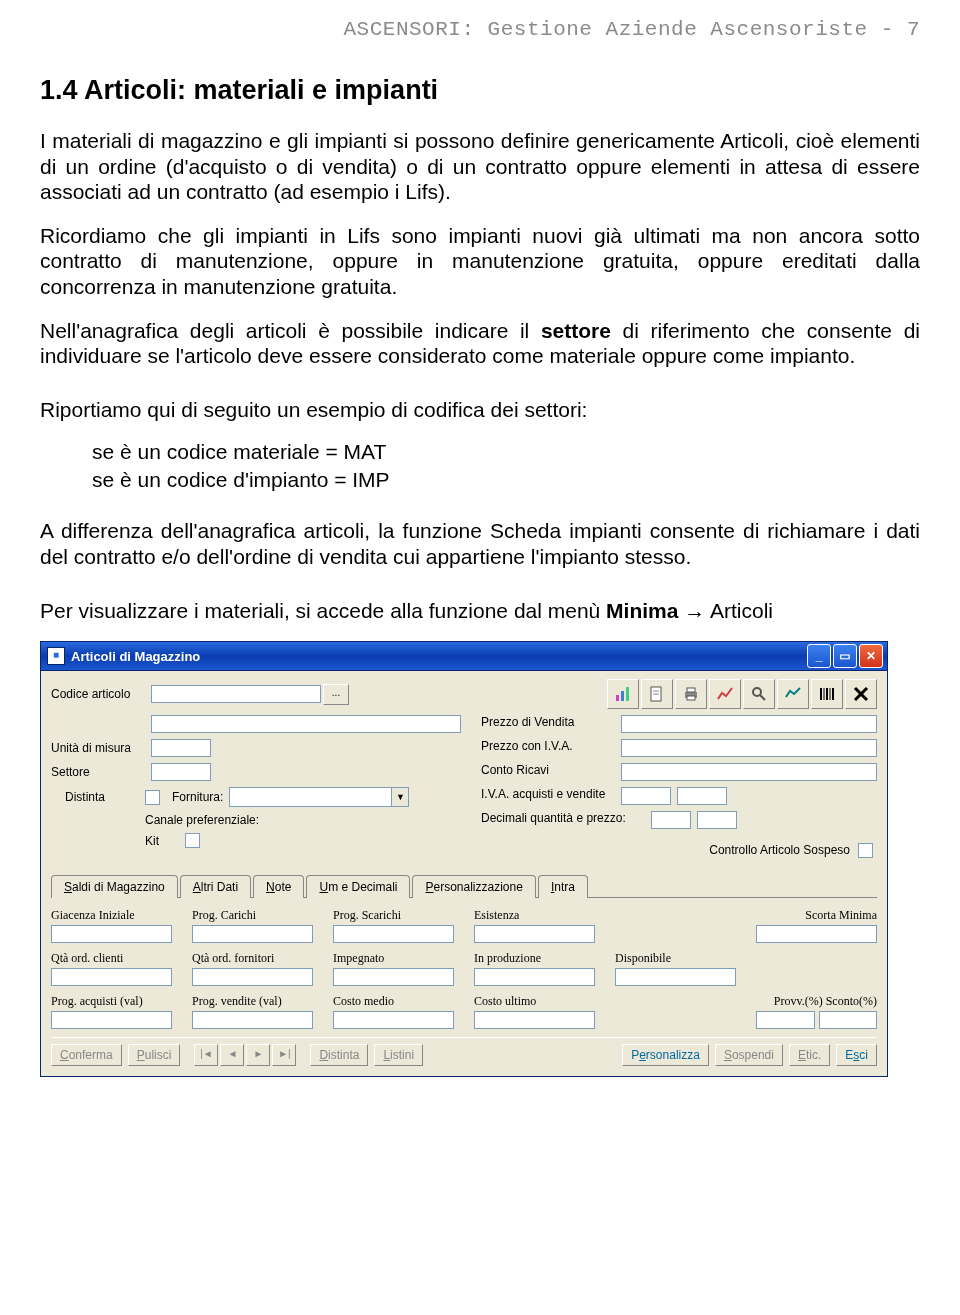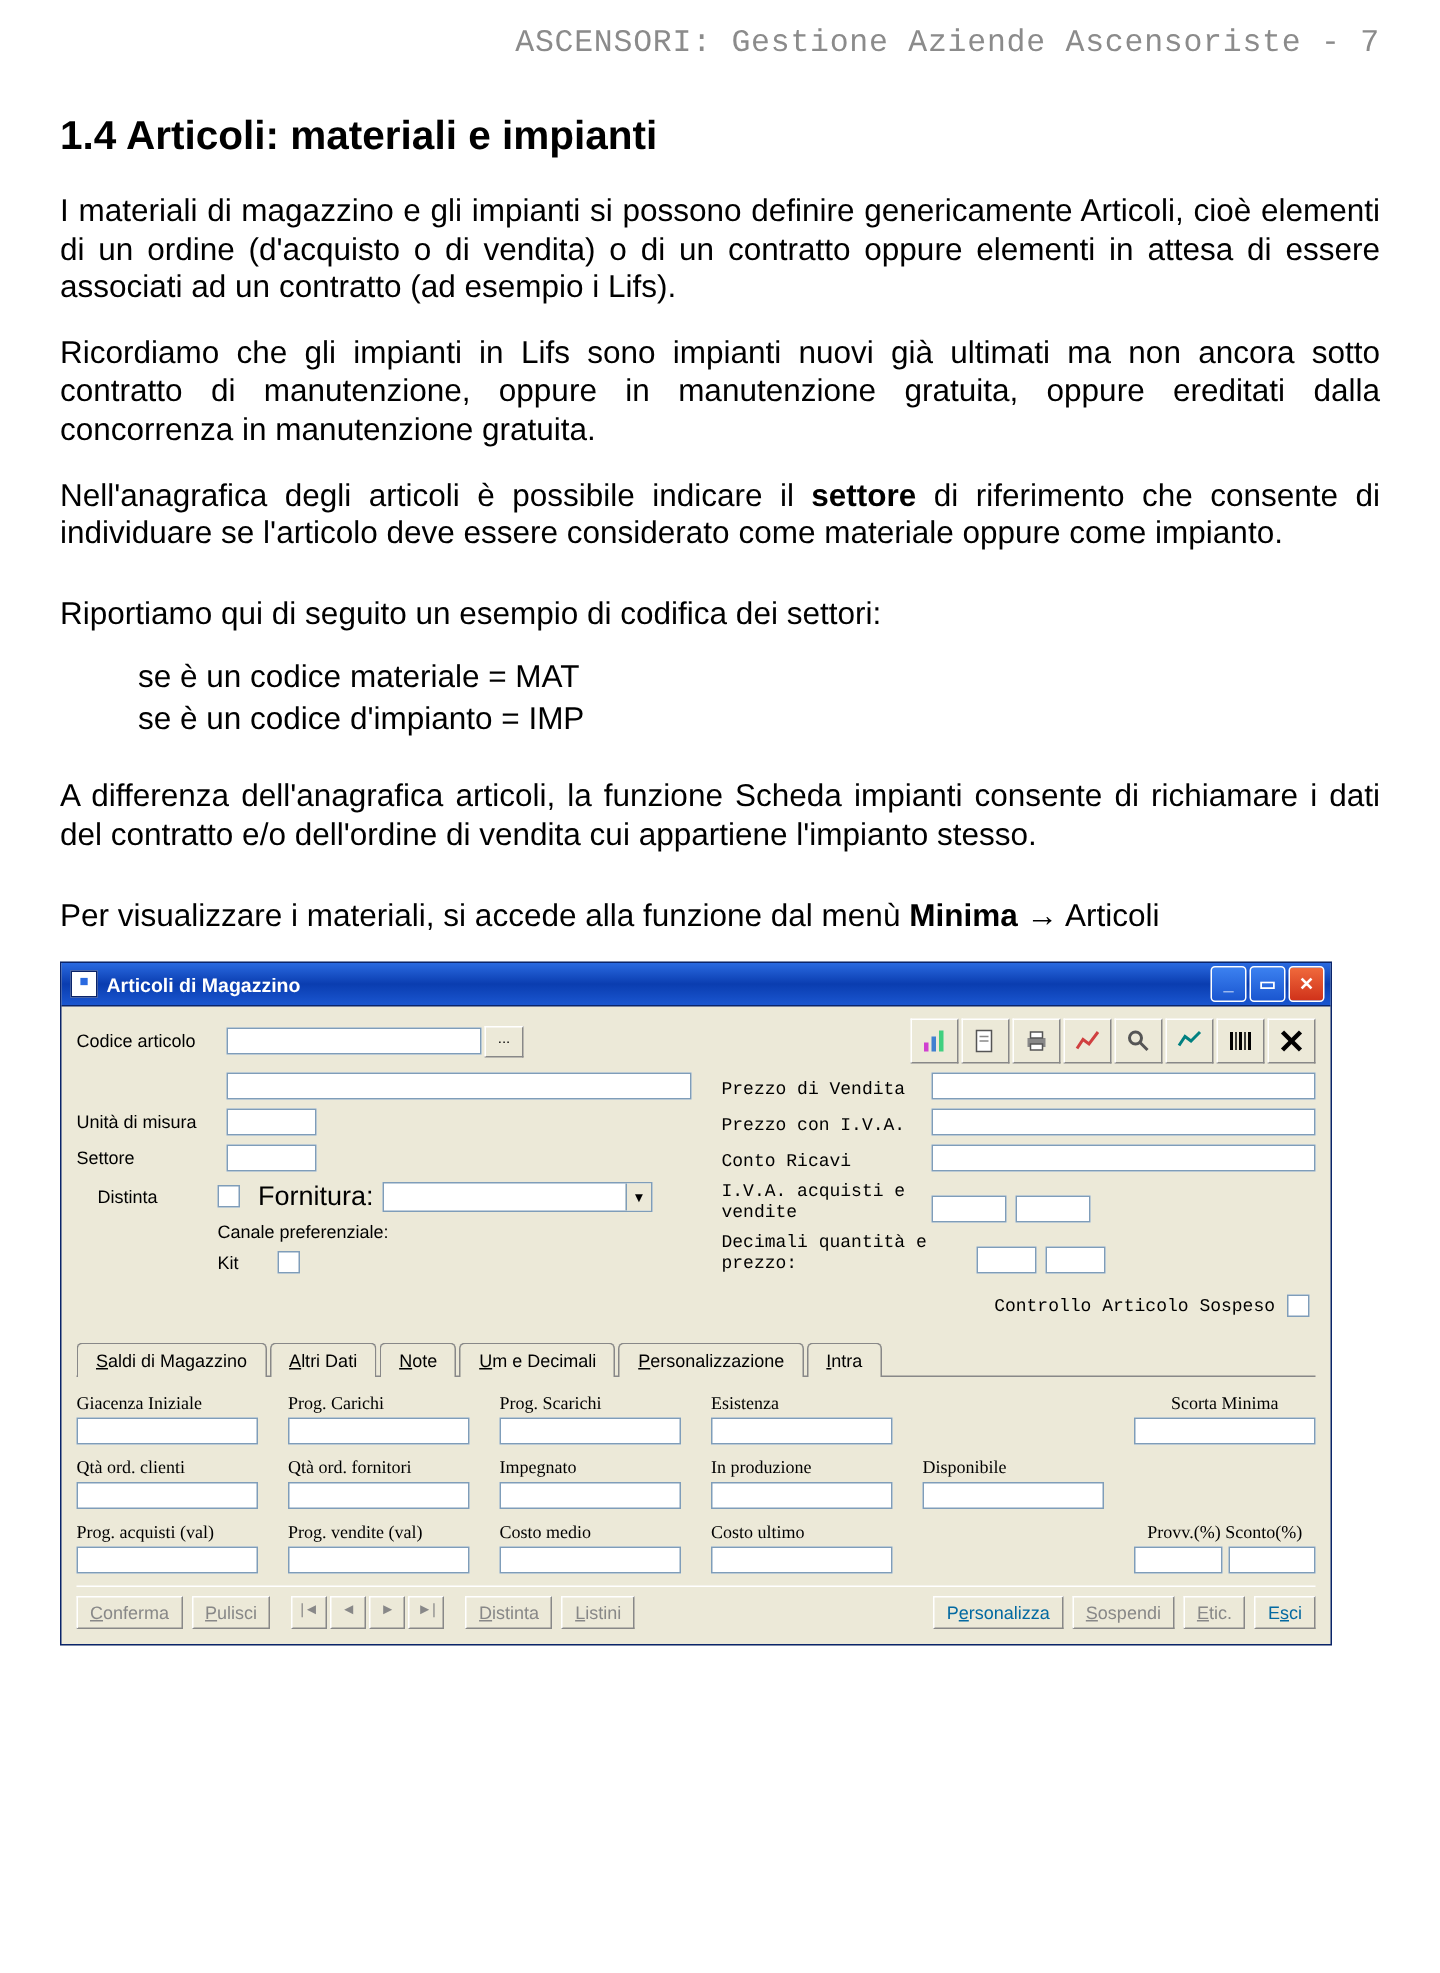--- a/index.html
+++ b/index.html
@@ -138,23 +138,22 @@
 
   .left-col {
     width: 410px;
   }
   .right-col {
     flex: 1;
     margin-left: 20px;
   }
   .field-pair {
     display: flex;
-    align-items: flex-end;
+    align-items: flex-start;
     margin-bottom: 6px;
-    font-family: Liberation Mono, monospace;
   }
   .field-pair .rlbl {
     width: 140px;
     font-size: 12px;
   }
   .combo {
     background: #fff;
     border: 1px solid #7f9db9;
     height: 20px;
     display: flex;
@@ -213,21 +212,21 @@
     font-family: Liberation Serif, serif;
   }
   .gcell .ginp {
     width: 100%;
     height: 18px;
     background: #fff;
     border: 1px solid #7f9db9;
     box-sizing: border-box;
   }
   .gcell.spacer { flex: 1; }
-  .gcell.right { text-align: center; }
+  .gcell.right { text-align: right; }
 
   .bottombar {
     display: flex;
     border-top: 1px solid #fff;
     padding-top: 6px;
     gap: 6px;
     align-items: flex-end;
   }
   .bbtn {
     padding: 3px 8px;
@@ -367,21 +366,21 @@
             <div class="lbl">Unità di misura</div>
             <div class="inp" style="width:60px"></div>
           </div>
           <div class="row">
             <div class="lbl">Settore</div>
             <div class="inp" style="width:60px"></div>
           </div>
           <div class="row">
             <div class="lbl-sm" style="padding-left:14px">Distinta</div>
             <span class="chk"></span>
-            <span style="margin-left:8px;font-size:18px">Fornitura:</span>
+            <span style="margin-left:8px;font-size:12px">Fornitura:</span>
             <div class="combo" style="width:180px;margin-left:6px">
                 <div class="arrow">▼</div>
               </div>
           </div>
           <div class="row" style="padding-left:94px">
             <span style="font-size:12px">Canale preferenziale:</span>
           </div>
           <div class="row" style="padding-left:94px">
             <span style="font-size:12px;width:40px">Kit</span>
             <span class="chk"></span>

